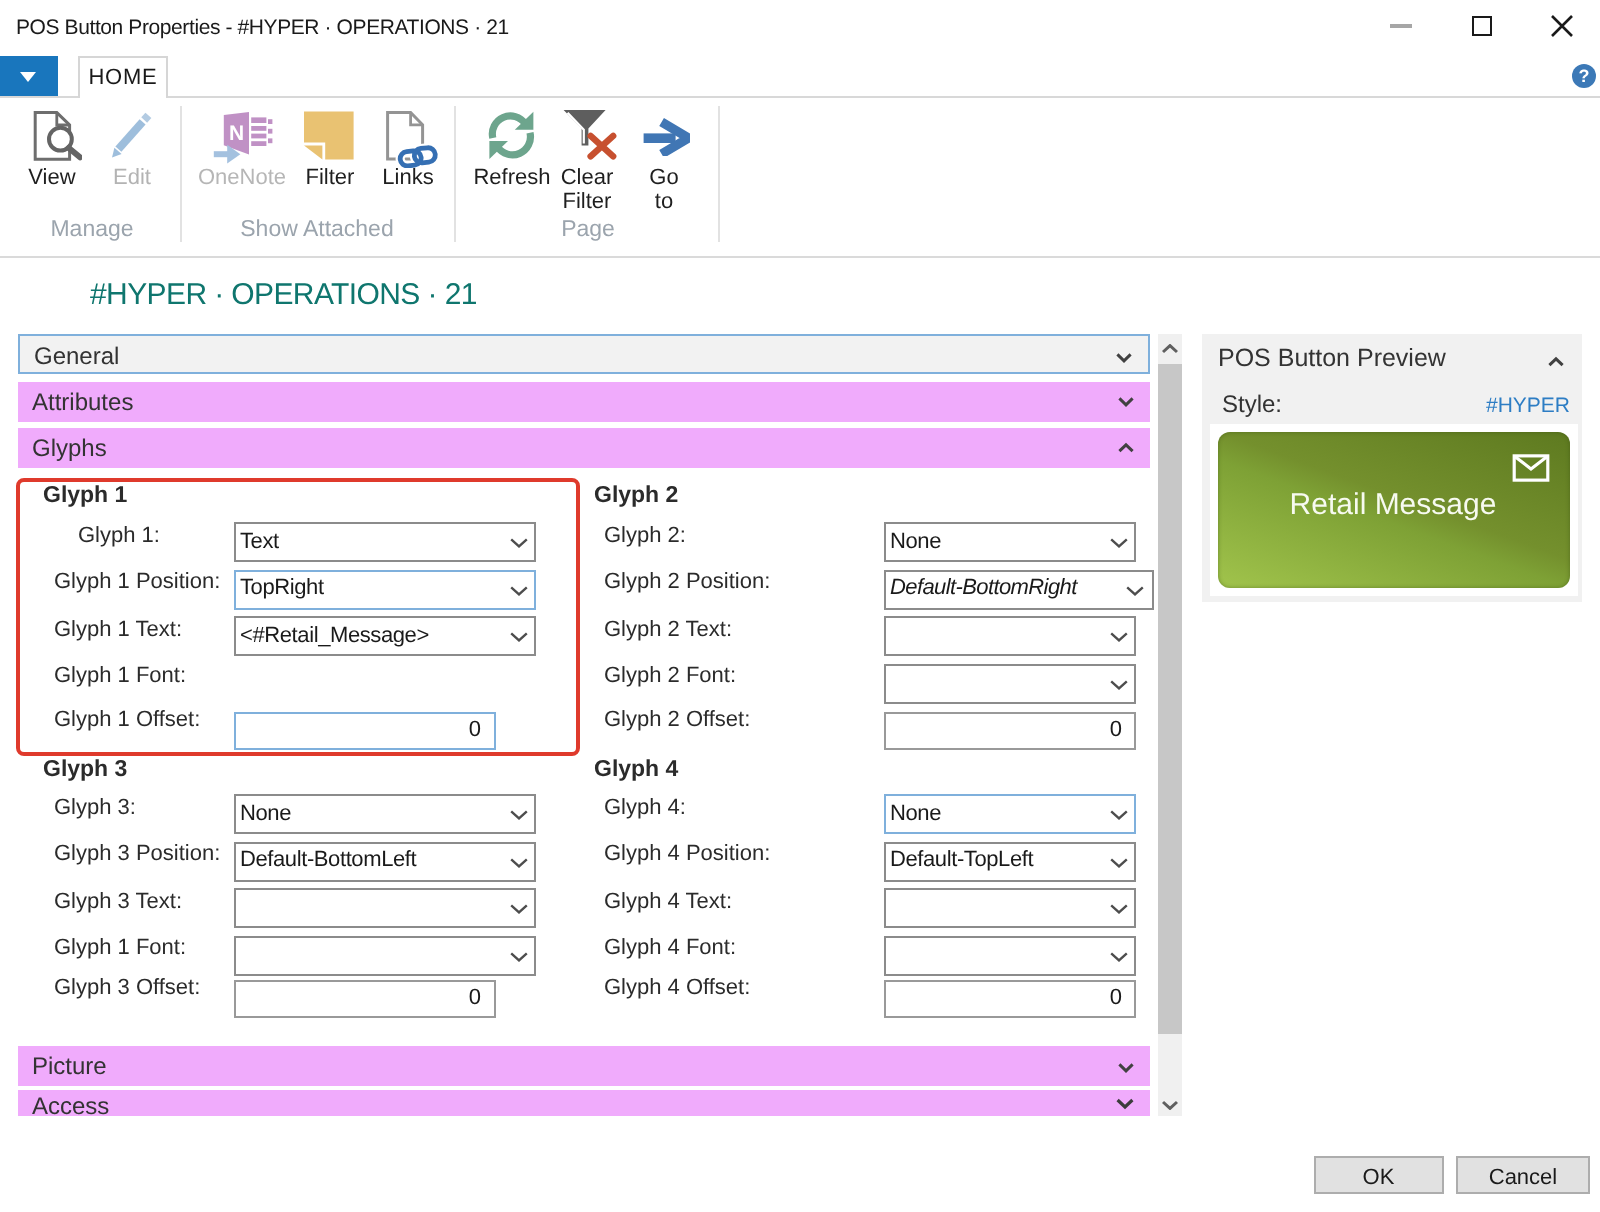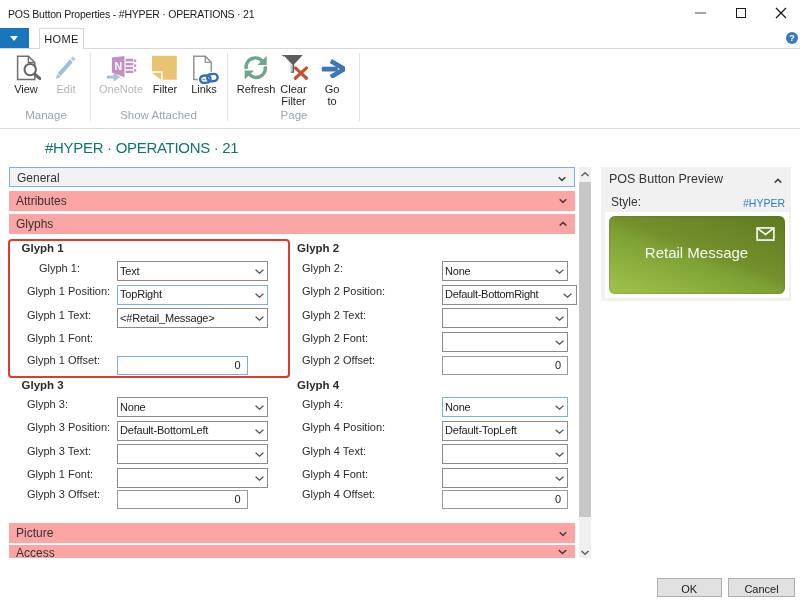--- a/index.html
+++ b/index.html
@@ -4,21 +4,21 @@
 <style>
 * { margin:0; padding:0; box-sizing:border-box; }
 html,body { width:800px; height:606px; background:#fff; font-family:"Liberation Sans",sans-serif; }
 #win { position:relative; width:800px; height:606px; overflow:hidden; background:#fff; }
 .abs { position:absolute; }
 .lbl { position:absolute; font-size:11px; color:#2b2b2b; white-space:nowrap; }
 .dd { position:absolute; background:#fff; border:1px solid #8b8b8b; height:20px; }
 .dd .t { position:absolute; left:2.5px; top:2.5px; font-size:11px; color:#1a1a1a; white-space:nowrap; letter-spacing:-0.2px; }
 .dd svg { position:absolute; right:3.5px; top:7px; }
 .num { position:absolute; background:#fff; border:1px solid #999; height:19px; font-size:11px; color:#1a1a1a; text-align:right; padding:2px 6px 0 0; }
-.secrow { position:absolute; left:9px; width:566px; height:20px; background:#fca5a5; }
+.secrow { position:absolute; left:9px; width:566px; height:20px; background:#f0abfc; }
 .secrow .st { position:absolute; left:7px; top:3px; font-size:12px; color:#333; }
 .secrow svg { position:absolute; right:8.5px; top:7.5px; }
 .bold { font-weight:bold; }
 .grouplbl { position:absolute; top:108.5px; font-size:11.5px; color:#9ba4ad; text-align:center; white-space:nowrap; }
 .iconlbl { position:absolute; font-size:11px; color:#1f1f1f; text-align:center; white-space:nowrap; line-height:12.5px; }
 .sep { position:absolute; top:53px; height:68px; width:1px; background:#e2e2e2; }
 </style>
 </head>
 <body>
 <div id="win">
@@ -192,21 +192,21 @@
   <div class="lbl" style="left:302px;top:285px;">Glyph 2 Position:</div>
   <div class="lbl" style="left:302px;top:308.5px;">Glyph 2 Text:</div>
   <div class="lbl" style="left:302px;top:332px;">Glyph 2 Font:</div>
   <div class="lbl" style="left:302px;top:354px;">Glyph 2 Offset:</div>
   <div class="dd" style="left:441.5px;top:261px;width:126.5px;">
       <span class="t">None</span>
       <svg width="9" height="5">
         <polyline points="0.6,0.7 4.5,4.2 8.4,0.7" stroke="#4d4d4d" stroke-width="1.2" fill="none"></polyline>
       </svg>
     </div>
-  <div class="dd" style="left:441.5px;top:284.5px;width:135px;">
+  <div class="dd" style="left:441.5px;top:284.5px;width:135px;font-style:italic;">
       <span class="t" style="letter-spacing:-0.3px;">Default-BottomRight</span>
       <svg width="9" height="5">
         <polyline points="0.6,0.7 4.5,4.2 8.4,0.7" stroke="#4d4d4d" stroke-width="1.2" fill="none"></polyline>
       </svg>
     </div>
   <div class="dd" style="left:441.5px;top:308px;width:126.5px;">
       <svg width="9" height="5">
         <polyline points="0.6,0.7 4.5,4.2 8.4,0.7" stroke="#4d4d4d" stroke-width="1.2" fill="none"></polyline>
       </svg>
     </div>

